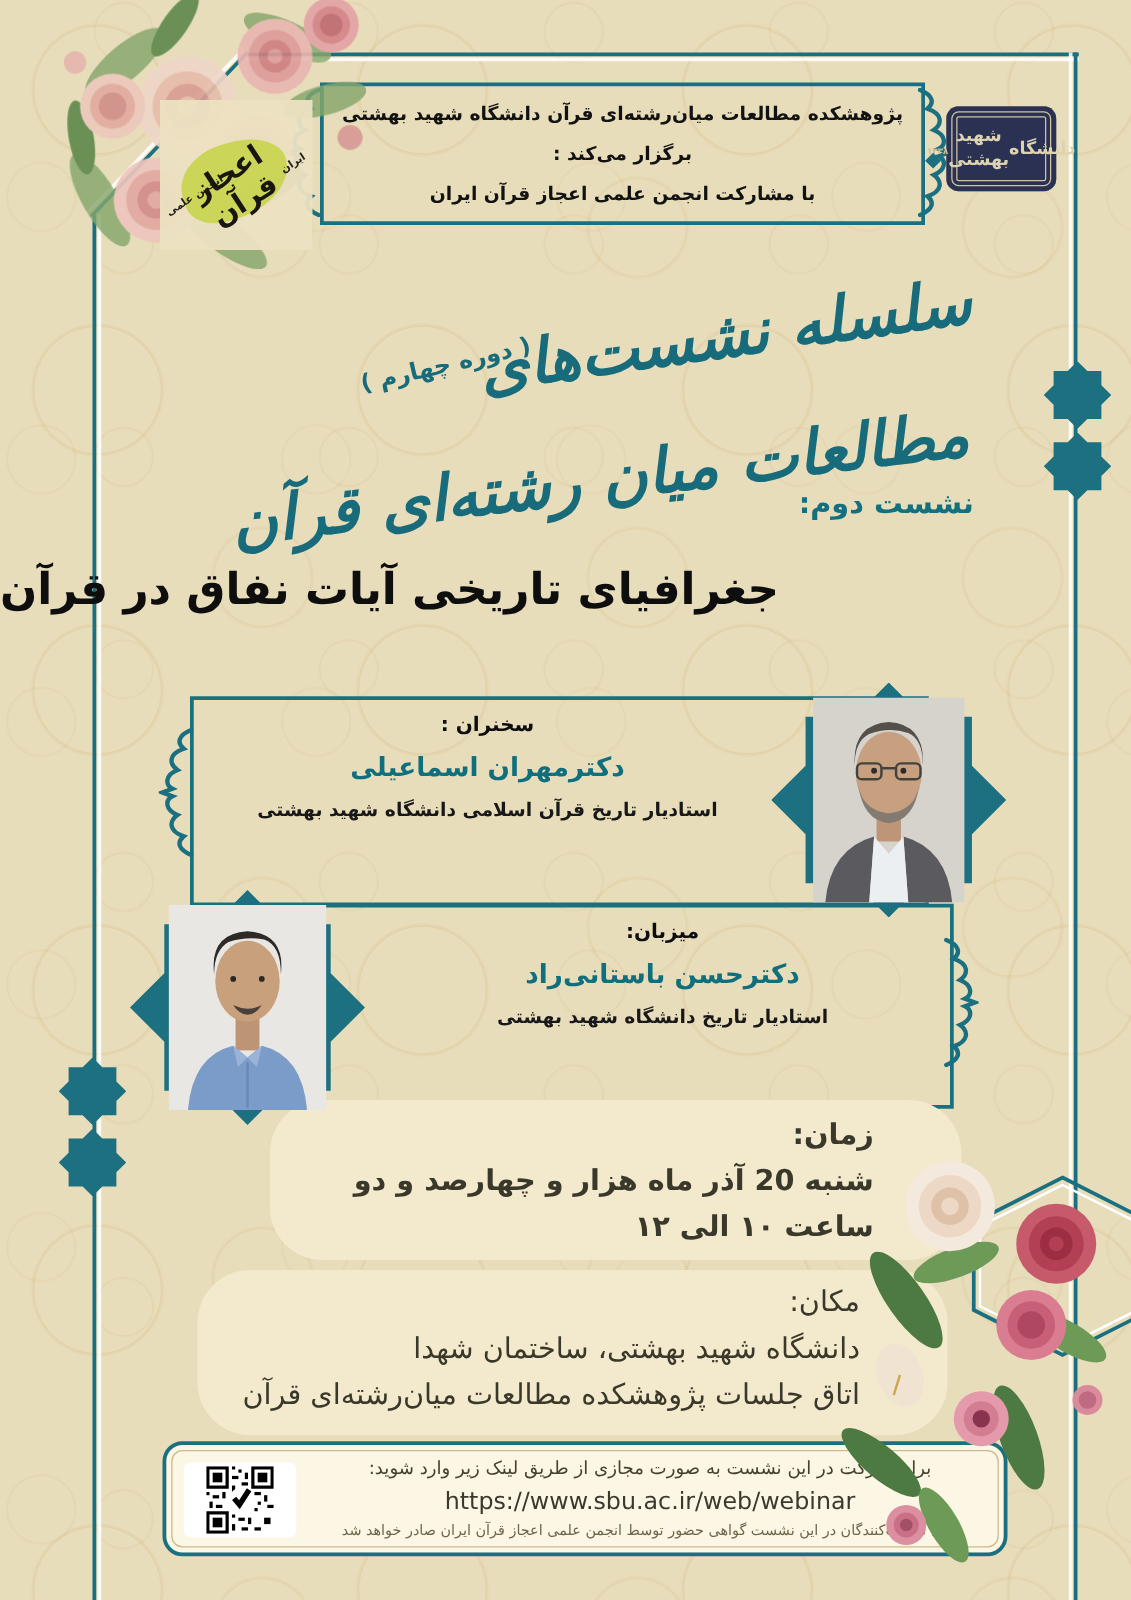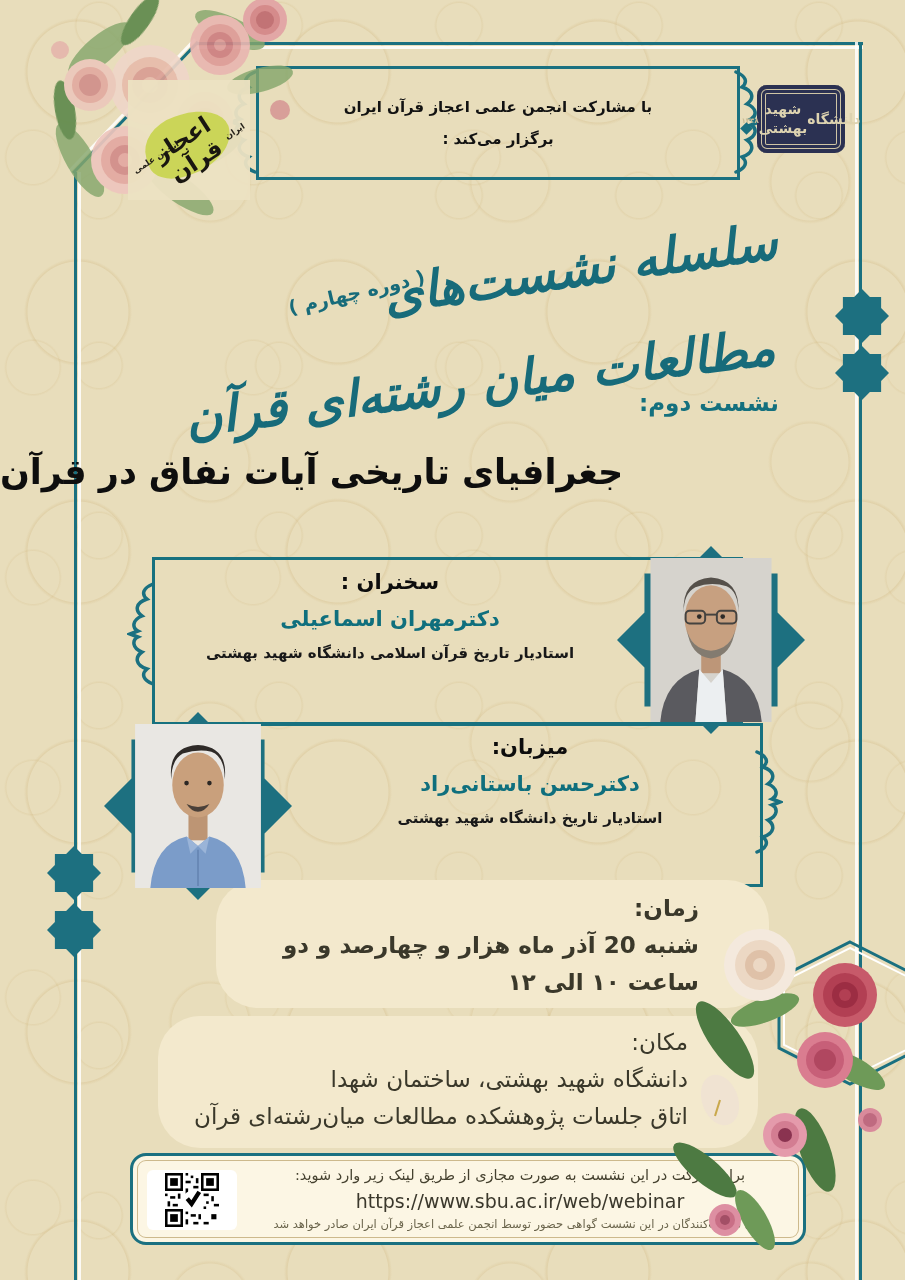--- a/index.html
+++ b/index.html
@@ -68,21 +68,21 @@
   .cal2{position:absolute;right:130px;top:318px;z-index:3;font-size:50px;font-weight:bold;font-style:italic;color:#176b7a;transform:rotate(-7deg);transform-origin:right center;white-space:nowrap;}
   .session-label{position:absolute;right:126px;top:390px;z-index:3;font-size:23px;font-weight:bold;color:#14707e;}
   .session-title{position:absolute;left:0;right:0;top:452px;z-index:3;text-align:left;font-size:35px;font-weight:bold;color:#0e0e0e;}
   
   .panel{position:absolute;border:3px solid #17717f;z-index:3;}
   .speaker-panel{left:152px;top:557px;width:585px;height:162px;}
   .host-panel{left:167px;top:723px;width:590px;height:158px;}
   .panel-text{position:absolute;z-index:4;text-align:center;}
   .speaker-text{left:175px;top:570px;width:430px;}
   .host-text{left:320px;top:735px;width:420px;}
-  .p-heading{font-size:21px;font-weight:bold;color:#0d0d0d;margin-bottom:13px;}
+  .p-heading{font-size:16px;font-weight:bold;color:#0d0d0d;margin-bottom:13px;}
   .p-name{font-size:21px;font-weight:bold;color:#0f6f7d;margin-bottom:13px;}
   .p-role{font-size:15px;font-weight:bold;color:#181818;}
   .star-frame{z-index:4;}
   .speaker-star{left:617px;top:546px;width:188px;height:188px;}
   .host-star{left:104px;top:712px;width:188px;height:188px;}
   .photo{position:absolute;z-index:5;}
   .speaker-photo{left:650px;top:558px;width:122px;height:164px;}
   .host-photo{left:133px;top:724px;width:130px;height:164px;}
   
   .soft{position:absolute;background:#f3e9cd;border-radius:42px;z-index:3;color:#3a382a;text-align:right;}
@@ -116,22 +116,23 @@
   <div class="frame frame-right"></div>
   <div class="frame frame-left"></div>
   <div class="frame frame-diag"></div>
 
   <div class="octagram star-sm star-r1"></div>
   <div class="octagram star-sm star-r2"></div>
   <div class="octagram star-sm star-l1"></div>
   <div class="octagram star-sm star-l2"></div>
 
   <div class="org-box">
+    <div class="l">پژوهشکده مطالعات میان‌رشته‌ای قرآن دانشگاه شهید بهشتی</div>
+    <div class="l">برگزار می‌کند :</div>
     <div class="l">با مشارکت انجمن علمی اعجاز قرآن ایران</div>
-    <div class="l">برگزار می‌کند :</div>
   </div>
   <svg class="bracket br-org-left" viewBox="0 0 28 104">
       <path d="M26 2 C16 6 14 12 20 17 C8 21 8 29 15 34 C5 38 5 46 11 49 L3 52 L11 55 C5 58 5 66 15 70 C8 75 8 83 20 87 C14 92 16 98 26 102"></path>
     </svg>
   <svg class="bracket br-org-right" viewBox="0 0 28 104">
       <path d="M26 2 C16 6 14 12 20 17 C8 21 8 29 15 34 C5 38 5 46 11 49 L3 52 L11 55 C5 58 5 66 15 70 C8 75 8 83 20 87 C14 92 16 98 26 102"></path>
     </svg>
 
   <div class="sbu">
     <div class="s1">دانشگاه</div>

